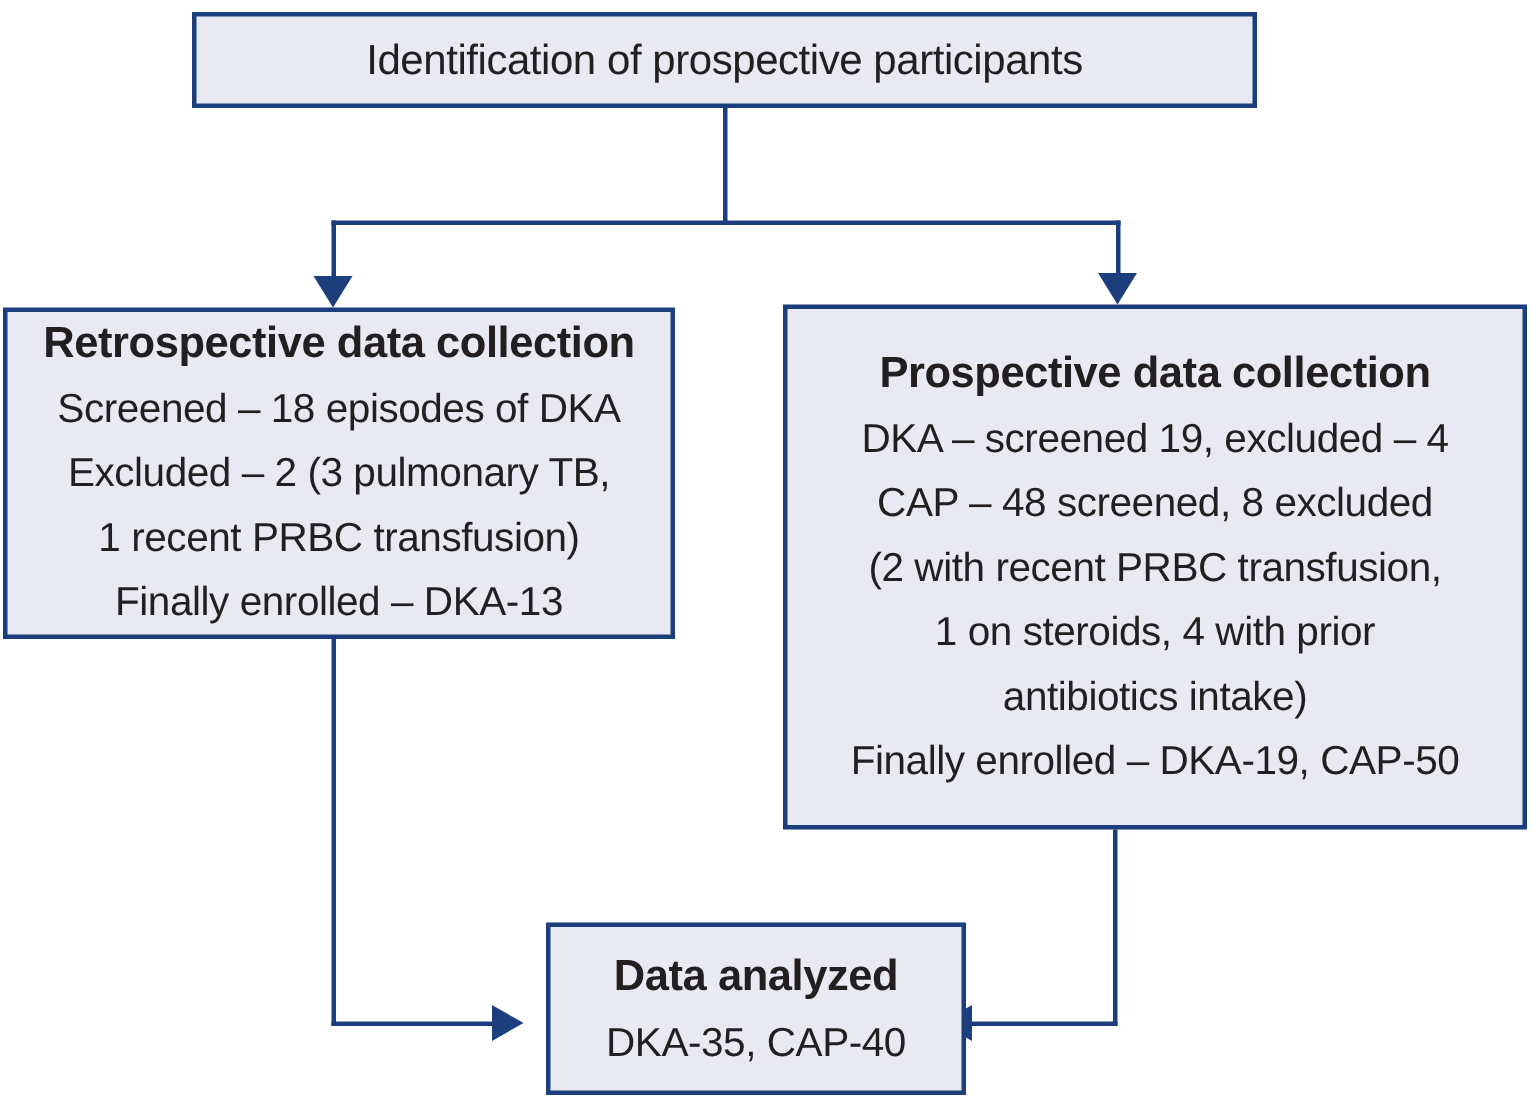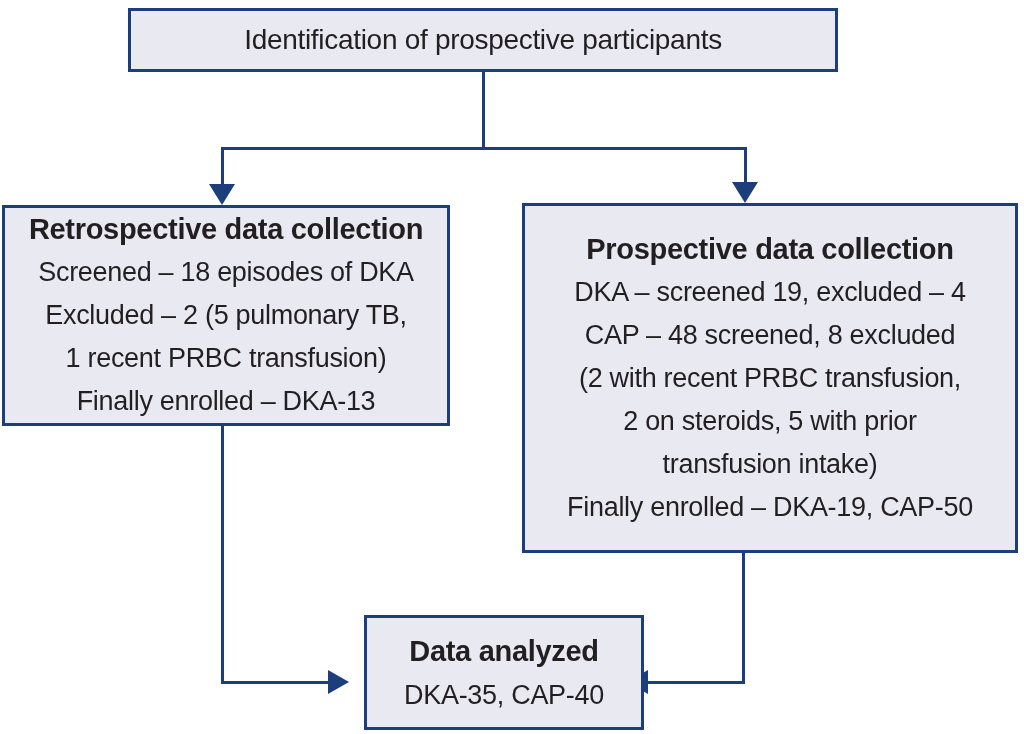--- a/index.html
+++ b/index.html
@@ -104,32 +104,32 @@
   <div class="line-seg" id="stem-line"></div>
   <div class="line-seg" id="split-line"></div>
   <div class="line-seg" id="left-drop"></div>
   <div class="line-seg" id="right-drop"></div>
   <div class="arrow arrow-down" id="left-arrow-down"></div>
   <div class="arrow arrow-down" id="right-arrow-down"></div>
 
   <div class="box" id="left-box">
     <div class="box-title">Retrospective data collection</div>
     <div class="box-line">Screened – 18 episodes of DKA</div>
-    <div class="box-line">Excluded – 2 (5 pulmonary TB,</div>
+    <div class="box-line">Excluded – 2 (3 pulmonary TB,</div>
     <div class="box-line">1 recent PRBC transfusion)</div>
     <div class="box-line">Finally enrolled – DKA-13</div>
   </div>
 
   <div class="box" id="right-box">
     <div class="box-title">Prospective data collection</div>
     <div class="box-line">DKA – screened 19, excluded – 4</div>
     <div class="box-line">CAP – 48 screened, 8 excluded</div>
     <div class="box-line">(2 with recent PRBC transfusion,</div>
-    <div class="box-line">2 on steroids, 5 with prior</div>
-    <div class="box-line">transfusion intake)</div>
+    <div class="box-line">1 on steroids, 4 with prior</div>
+    <div class="box-line">antibiotics intake)</div>
     <div class="box-line">Finally enrolled – DKA-19, CAP-50</div>
   </div>
 
   <div class="line-seg" id="left-v-line"></div>
   <div class="line-seg" id="left-h-line"></div>
   <div class="arrow arrow-right" id="left-arrow-right"></div>
 
   <div class="line-seg" id="right-v-line"></div>
   <div class="line-seg" id="right-h-line"></div>
   <div class="arrow arrow-left" id="right-arrow-left"></div>

